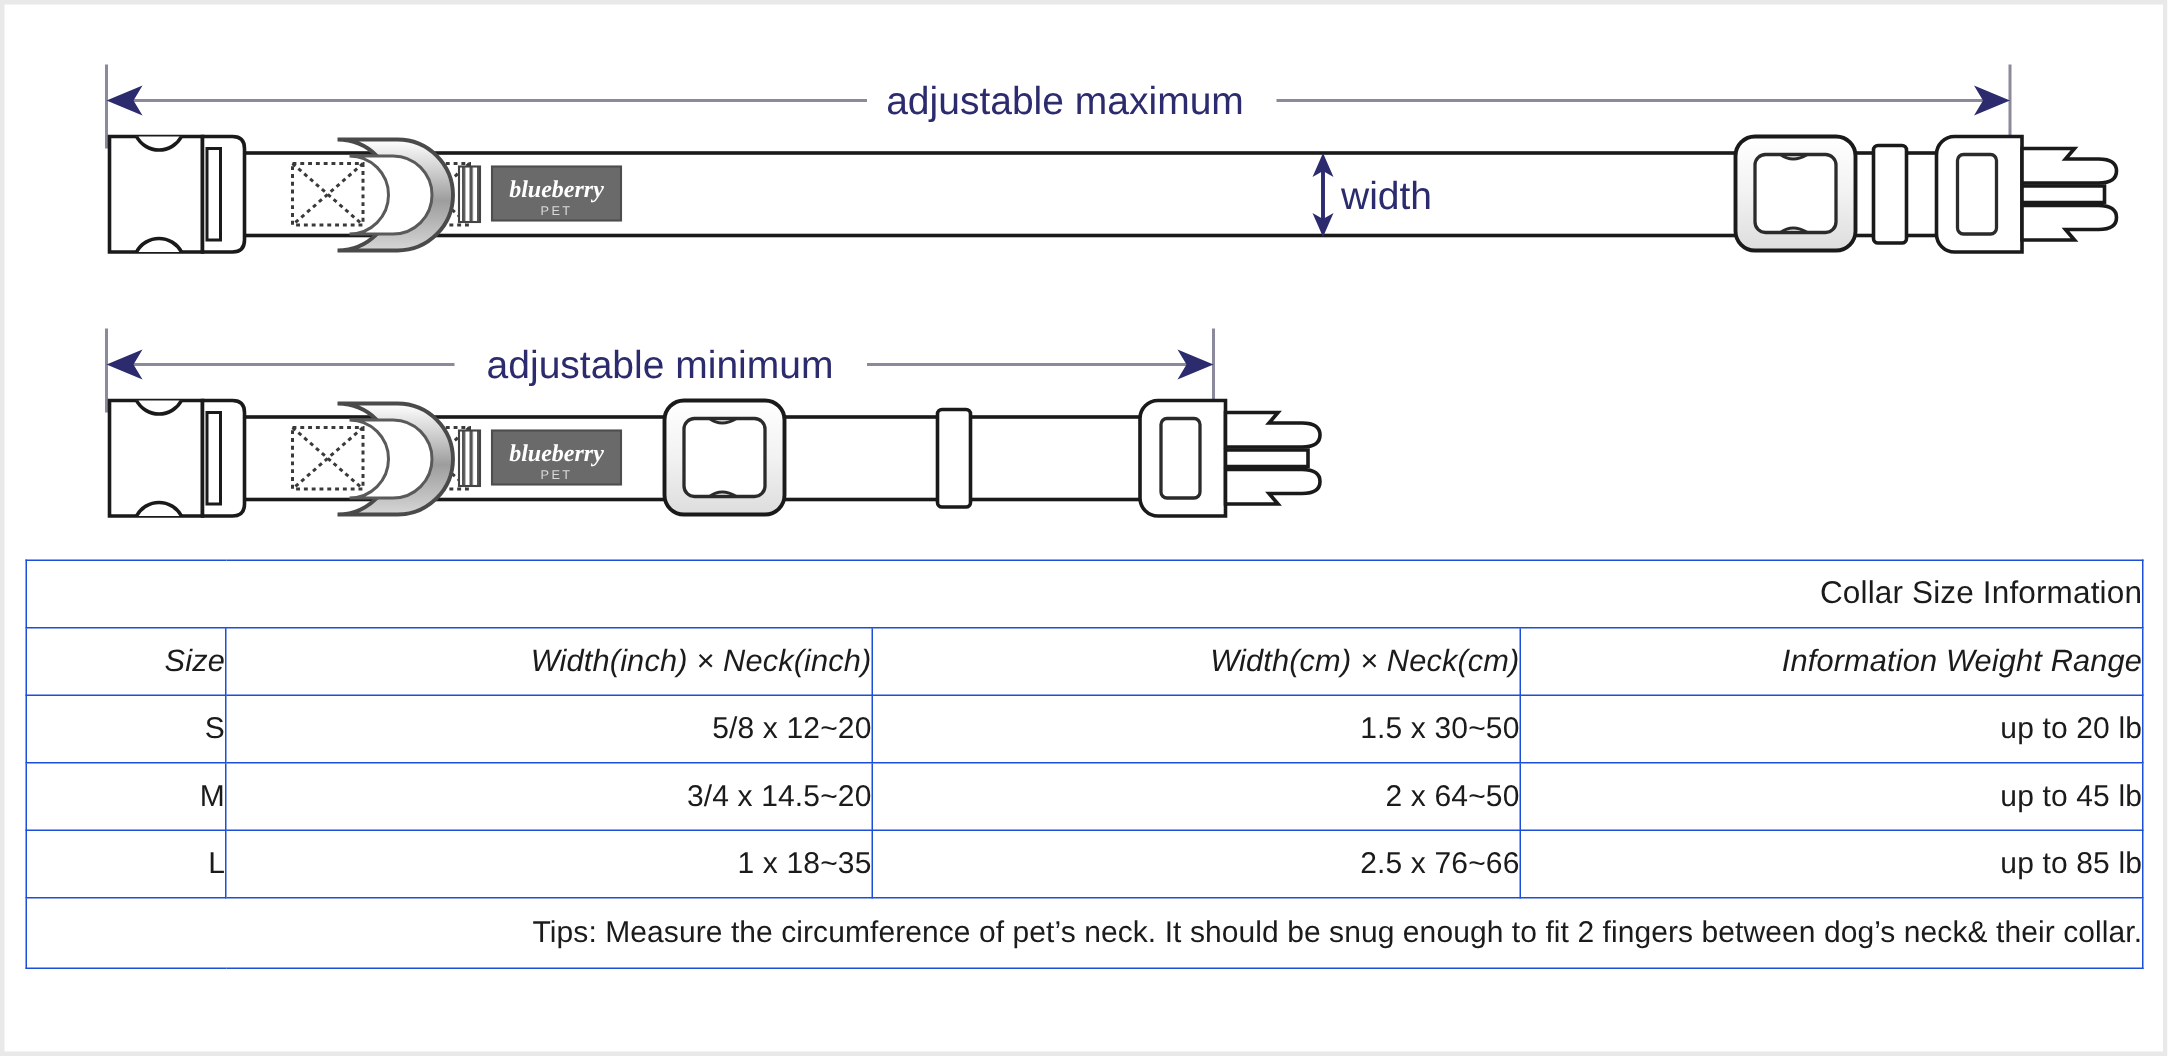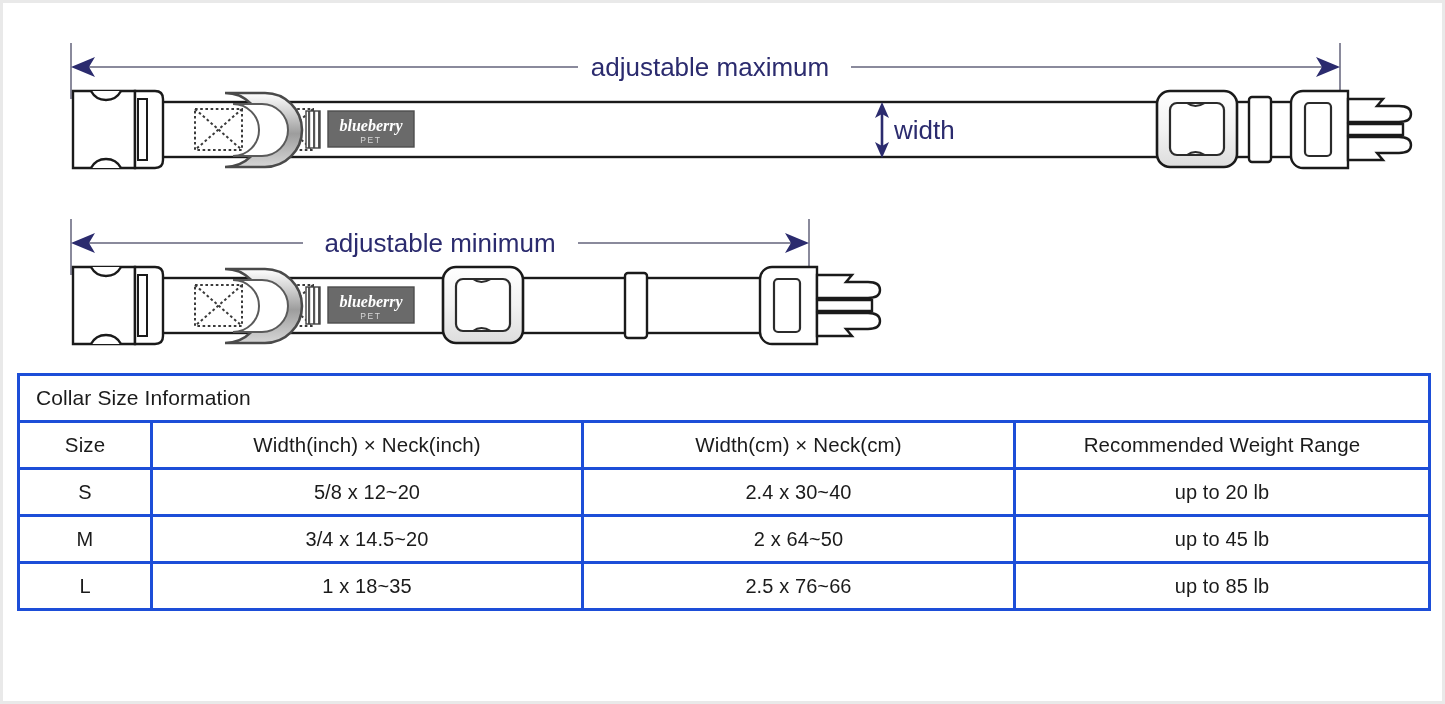--- a/index.html
+++ b/index.html
@@ -8,24 +8,24 @@
         border:3px solid #e9e9e9;overflow:hidden;}
 
   
   #diagram{position:absolute;left:0;top:0;width:1386px;height:366px;}
   #diagram svg{display:block;}
 
   
   #table-wrap{position:absolute;left:14px;top:370px;width:1411px;height:322px;}
   table.sizing{border-collapse:collapse;width:1411px;table-layout:fixed;
                font-family:"Liberation Sans",sans-serif;color:#1b1b1b;}
-  table.sizing td{border:3px solid #1d4ed8;padding:0;vertical-align:middle;background:#fff;}
+  table.sizing td{border:1px solid #1d4ed8;padding:0;vertical-align:middle;background:#fff;text-align:right;}
   .r-title{height:44px;font-size:21px;text-align:left;padding-left:16px !important;
            letter-spacing:.1px;}
-  .r-head{height:44px;font-size:20.5px;text-align:center;letter-spacing:.1px;}
+  .r-head{height:44px;font-size:20.5px;text-align:center;letter-spacing:.1px;font-style:italic;}
   .r-cell{height:44px;font-size:20px;text-align:center;letter-spacing:.1px;}
   .r-tips{height:46px;font-size:20px;text-align:left;padding-left:16px !important;
           letter-spacing:.05px;}
   .col-size{width:133px;}
   .col-in{width:431px;}
   .col-cm{width:432px;}
   .col-wt{width:415px;}
 </style>
 </head>
 <body>
@@ -189,37 +189,40 @@
           <col class="col-wt">
       </colgroup>
       <tbody>
         <tr>
           <td class="r-title" colspan="4">Collar Size Information</td>
         </tr>
         <tr>
           <td class="r-head">Size</td>
           <td class="r-head">Width(inch)  ×  Neck(inch)</td>
           <td class="r-head">Width(cm)  ×  Neck(cm)</td>
-          <td class="r-head">Recommended Weight Range</td>
+          <td class="r-head">Information Weight Range</td>
         </tr>
         <tr>
           <td class="r-cell">S</td>
           <td class="r-cell">5/8 x 12~20</td>
-          <td class="r-cell">2.4 x 30~40</td>
+          <td class="r-cell">1.5 x 30~50</td>
           <td class="r-cell">up to 20 lb</td>
         </tr>
         <tr>
           <td class="r-cell">M</td>
           <td class="r-cell">3/4 x 14.5~20</td>
           <td class="r-cell">2 x 64~50</td>
           <td class="r-cell">up to 45 lb</td>
         </tr>
         <tr>
           <td class="r-cell">L</td>
           <td class="r-cell">1 x 18~35</td>
           <td class="r-cell">2.5 x 76~66</td>
           <td class="r-cell">up to 85 lb</td>
         </tr>
+        <tr>
+          <td class="r-tips" colspan="4">Tips: Measure the circumference of pet’s neck. It should be snug enough to fit 2 fingers between dog’s neck&amp; their collar.</td>
+        </tr>
       </tbody>
     </table>
   </div>
 
 </div>
 
 </body></html>

